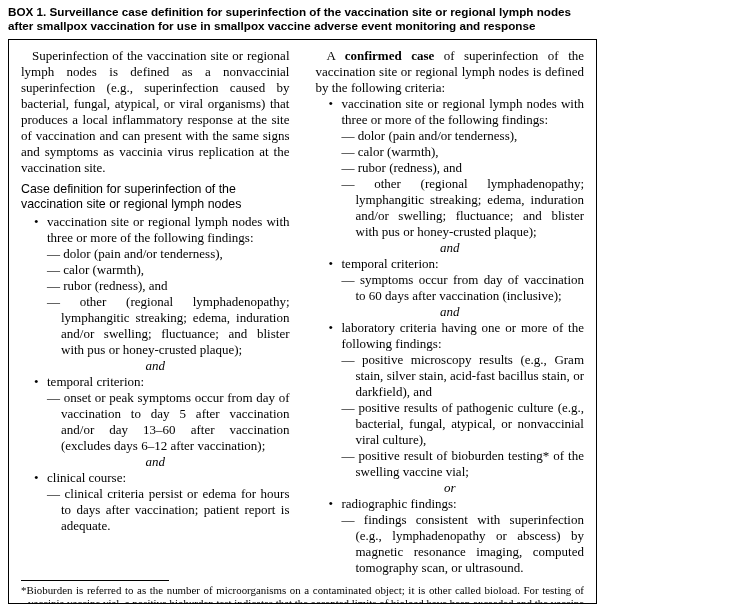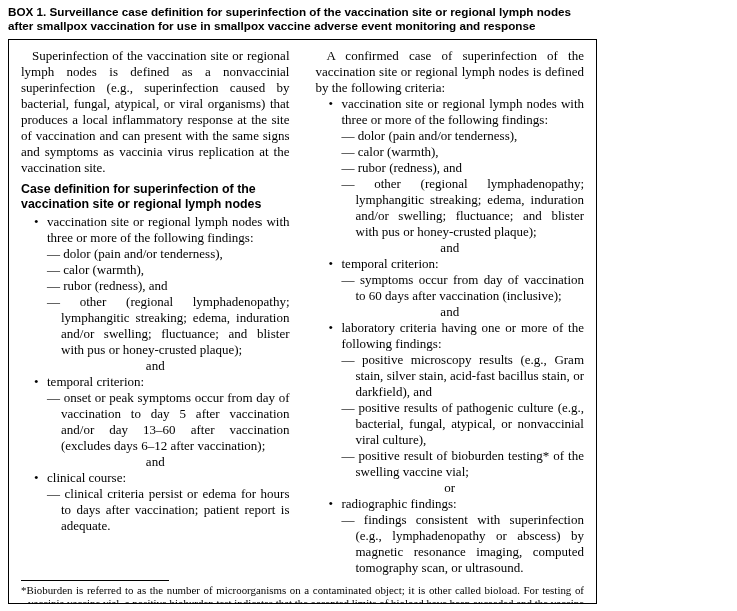--- a/index.html
+++ b/index.html
@@ -31,31 +31,31 @@
   .columns { display: flex; gap: 26px; }
   .col {
     flex: 1 1 0;
     font-size: 13px;
     line-height: 16px;
     text-align: justify;
   }
   p.indent { text-indent: 11px; }
   .subheading {
     font-family: "Liberation Sans", sans-serif;
-    font-weight: bold;
+    font-weight: normal;
     font-size: 12.4px;
     line-height: 14.5px;
     text-align: left;
     margin: 6px 0 3px 0;
   }
   .bullet-item { position: relative; padding-left: 26px; }
   .bullet { position: absolute; left: 13px; top: 0; }
   .dash-item { padding-left: 40px; text-indent: -14px; }
-  .connector { text-align: center; }
-  b { font-weight: normal; }
+  .connector { text-align: center; font-style: italic; }
+  b { font-weight: bold; }
   .footnote-area { margin-top: 4px; }
   .footnote-rule { width: 148px; border-top: 1px solid #000000; margin-bottom: 3px; }
   .footnote {
     font-size: 10.9px;
     line-height: 13.4px;
     text-align: justify;
     padding-left: 7px;
     text-indent: -7px;
   }
 </style>

